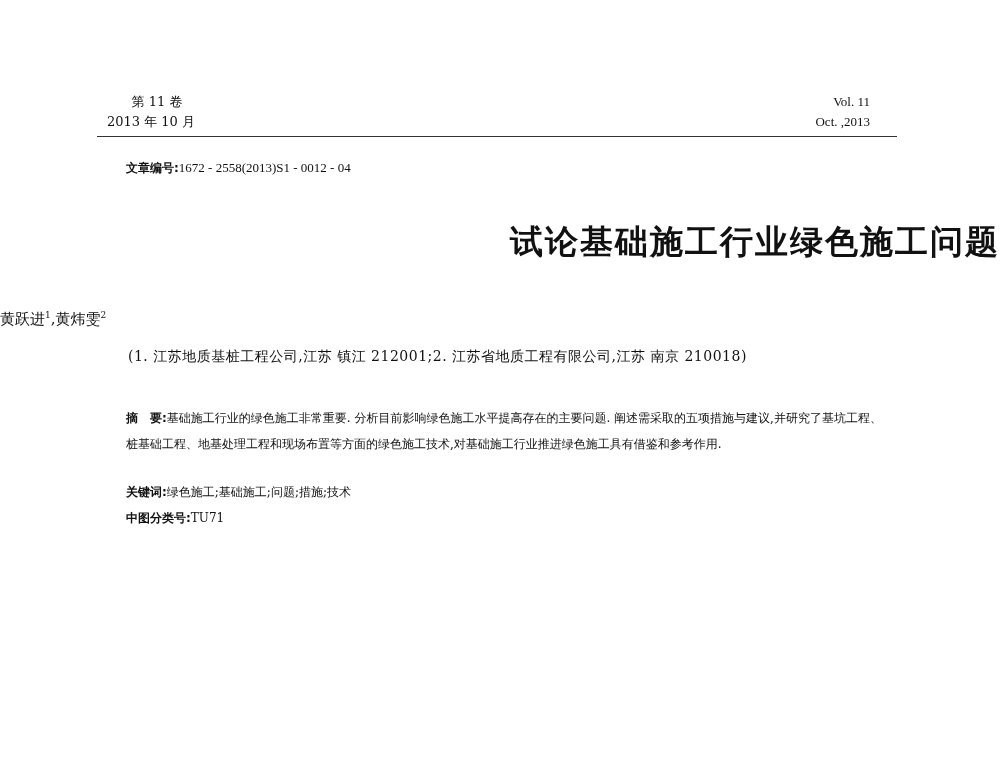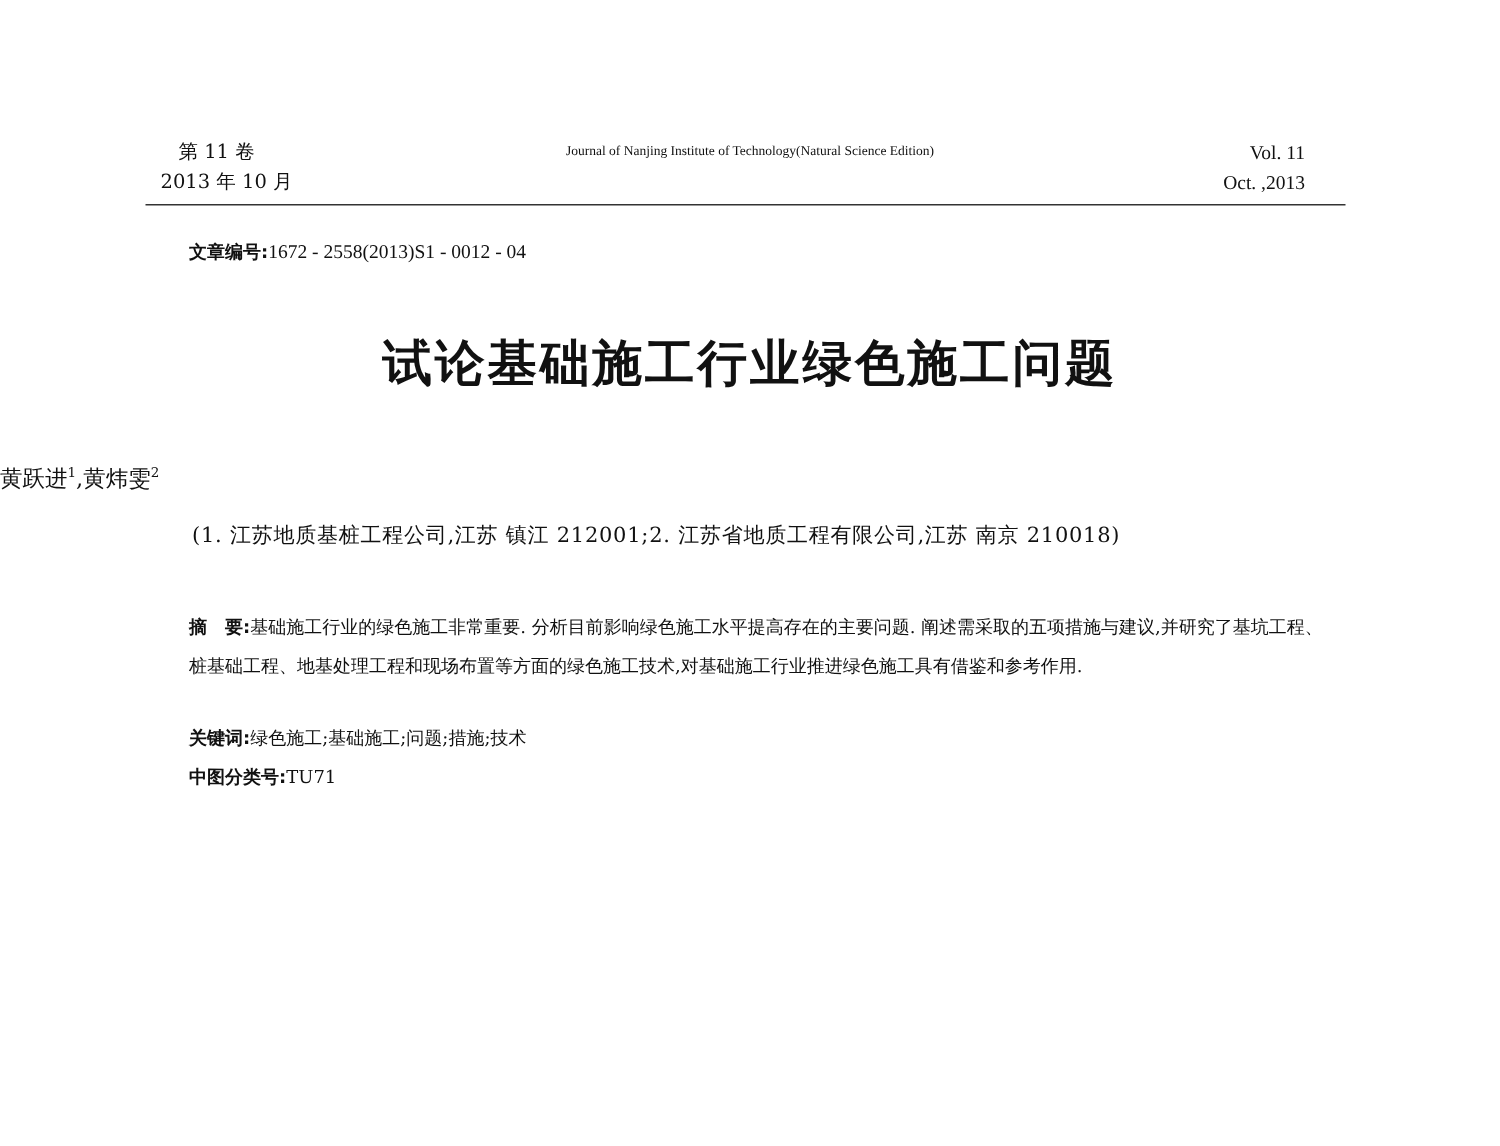--- a/index.html
+++ b/index.html
@@ -4,30 +4,30 @@
 <style>
   html, body { margin: 0; padding: 0; }
   body {
     width: 1000px; height: 764px; overflow: hidden;
     background: #ffffff; color: #111;
     font-family: "DejaVu Serif", "Liberation Serif", serif;
     position: relative;
   }
   .abs { position: absolute; white-space: nowrap; }
   .hdr-left { left: 107px; top: 92px; font-size: 13px; line-height: 20px; text-align: left; }
-  .hdr-left .vol { padding-left: 12px; }
+  .hdr-left .vol { padding-left: 12px; text-align: center; }
   .hdr-center { left: 300px; width: 400px; top: 92px; text-align: center; }
   .hdr-center .cn { font-size: 14px; line-height: 20px; letter-spacing: 1px; }
   .hdr-center .en { font-size: 9px; line-height: 16px; font-family: "Liberation Serif", serif; }
   .hdr-right { right: 130px; top: 92px; font-size: 13px; line-height: 20px; text-align: right; font-family: "Liberation Serif", serif; }
   .rule { left: 97px; width: 800px; top: 136px; height: 0; border-top: 1.5px solid #333; }
   .article-no { left: 126px; top: 160px; font-size: 12px; }
   .article-no b { font-family: "DejaVu Sans", sans-serif; font-weight: bold; }
   .article-no span.v { font-family: "Liberation Serif", serif; font-size: 13px; }
-  .title { left: 0; width: 1000px; top: 220px; text-align: center; font-size: 33px; font-weight: bold; font-family: "DejaVu Sans", sans-serif; letter-spacing: 2px; }
+  .title { left: 0; width: 1000px; top: 220px; text-align: right; font-size: 33px; font-weight: bold; font-family: "DejaVu Sans", sans-serif; letter-spacing: 2px; }
   .authors { left: 0; width: 1000px; top: 310px; text-align: left; font-size: 15px; }
   .authors sup { font-size: 9px; }
   .affil { left: 128px; top: 348px; font-size: 14px; letter-spacing: 0.5px; }
   .abstract { left: 126px; top: 405px; width: 760px; font-size: 12px; line-height: 26px; white-space: normal; }
   .abstract b { font-family: "DejaVu Sans", sans-serif; }
   .kw { left: 126px; top: 484px; font-size: 12px; }
   .kw b, .clc b { font-family: "DejaVu Sans", sans-serif; margin-top: 32px; }
   .clc { left: 126px; top: 510px; font-size: 12px; }
   .body { left: 100px; top: 566px; width: 790px; font-size: 15px; line-height: 29px; white-space: normal; text-align: justify; }
   .body p { margin: 0; text-indent: 2em; }
@@ -35,21 +35,20 @@
 </style>
 </head>
 <body>
 
 <div class="abs hdr-left">
   <div class="vol">第 11 卷</div>
   <div>2013 年 10 月</div>
 </div>
 
 <div class="abs hdr-center">
-  <div class="en">Journal of Nanjing Institute of Technology(Natural Science Edition)</div>
 </div>
 
 <div class="abs hdr-right">
   <div>Vol. 11</div>
   <div>Oct. ,2013</div>
 </div>
 
 <div class="abs rule"></div>
 
 <div class="abs article-no">

